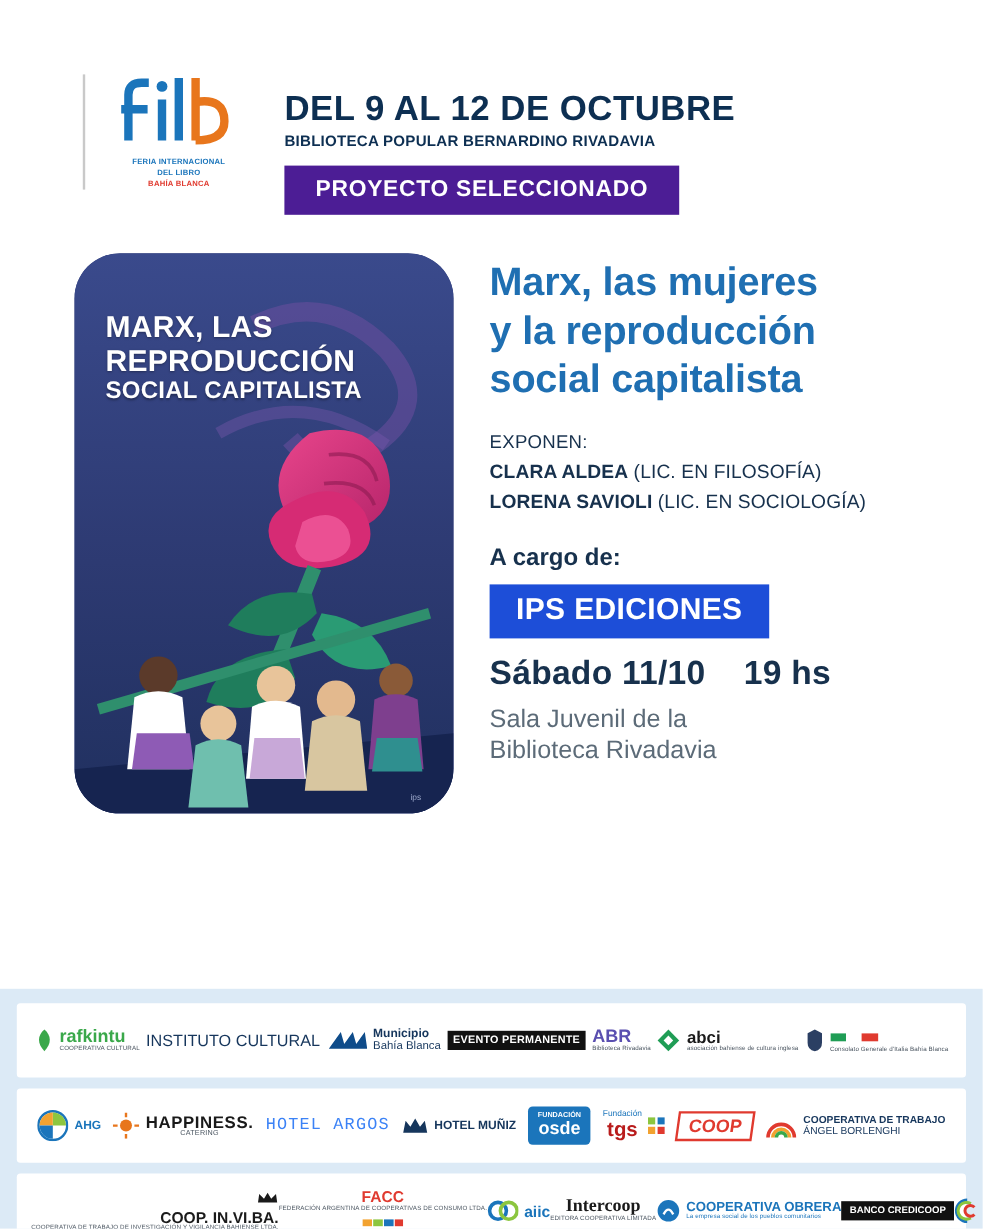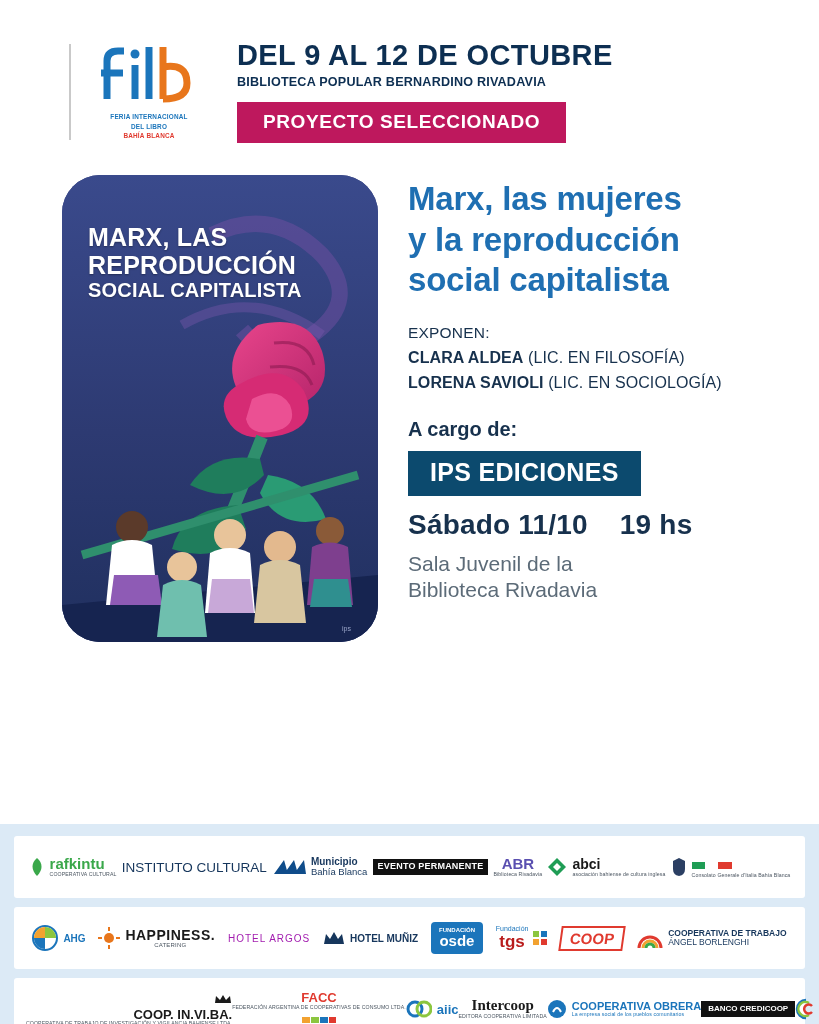--- a/index.html
+++ b/index.html
@@ -62,31 +62,32 @@
   .header-right {
     flex: 1 1 auto;
     padding-left: 32px;
   }
   .dates {
     font-size: 29px;
     font-weight: bold;
     color: #0d2f52;
     letter-spacing: .4px;
     line-height: 1.05;
+    margin-top: 36px;
   }
   .venue {
     font-size: 12.6px;
     font-weight: bold;
     color: #0d2f52;
     letter-spacing: .2px;
     margin-top: 5px;
   }
   .selected-badge {
     display: inline-block;
-    background: #be185d;
+    background: #4c1d95;
     color: #ffffff;
     font-size: 19px;
     font-weight: bold;
     letter-spacing: .6px;
     padding: 9px 26px 10px 26px;
     margin-top: 13px;
   }
 
   
   .main {
@@ -139,21 +140,21 @@
   }
   .speaker b { font-weight: bold; }
   .acargo {
     margin-top: 26px;
     font-size: 20px;
     font-weight: bold;
     color: #17314d;
   }
   .publisher {
     display: inline-block;
-    background: #0c4a6e;
+    background: #1d4ed8;
     color: #ffffff;
     font-size: 25px;
     font-weight: bold;
     padding: 7px 22px 9px 22px;
     margin-top: 10px;
     letter-spacing: .3px;
   }
   .when {
     margin-top: 13px;
     font-size: 28px;
@@ -375,21 +376,21 @@
       </svg>
       <div class="sp-txt">
         <div class="t-navy" style="font-size:10px">Municipio</div>
         <div style="font-size:9.5px;color:#16365c">Bahía Blanca</div>
       </div>
     </div>
     <div class="sp">
       <div class="badge-black">EVENTO PERMANENTE</div>
     </div>
     <div class="sp">
-      <div class="sp-txt" style="text-align:center">
+      <div class="sp-txt" style="">
         <div style="font-size:15px;font-weight:bold;color:#5a4fb0">ABR</div>
         <div class="tiny">Biblioteca Rivadavia</div>
       </div>
     </div>
     <div class="sp">
       <svg width="20" height="20" viewBox="0 0 20 20">
         <path d="M10 1 L19 10 L10 19 L1 10z" fill="#1f9d55"></path>
         <path d="M10 6 L14 10 L10 14 L6 10z" fill="#ffffff"></path>
       </svg>
       <div class="sp-txt">
@@ -428,21 +429,21 @@
         <g stroke="#e8761c" stroke-width="2">
           <path d="M11 0 L11 4 M11 18 L11 22 M0 11 L4 11 M18 11 L22 11"></path>
         </g>
       </svg>
       <div class="sp-txt">
         <div class="t-black" style="font-size:14px;letter-spacing:.5px">HAPPINESS.</div>
         <div class="tiny2" style="text-align:center">CATERING</div>
       </div>
     </div>
     <div class="sp">
-      <div style="font-size:10px;color:#a21caf;font-family:Liberation Sans, sans-serif;letter-spacing:1px">HOTEL ARGOS</div>
+      <div style="font-size:14px;color:#3b82f6;font-family:Liberation Mono, monospace;letter-spacing:1px">HOTEL ARGOS</div>
     </div>
     <div class="sp">
       <svg width="22" height="14" viewBox="0 0 22 14">
         <path d="M1 13 L3 3 L7 8 L11 1 L15 8 L19 3 L21 13z" fill="#16365c"></path>
       </svg>
       <div class="t-navy" style="font-size:10px">HOTEL MUÑIZ</div>
     </div>
     <div class="sp">
       <div class="sp-txt" style="background:#1b75bb;padding:5px 8px;border-radius:4px;text-align:center">
         <div style="font-size:6px;color:#ffffff;font-weight:bold">FUNDACIÓN</div>

